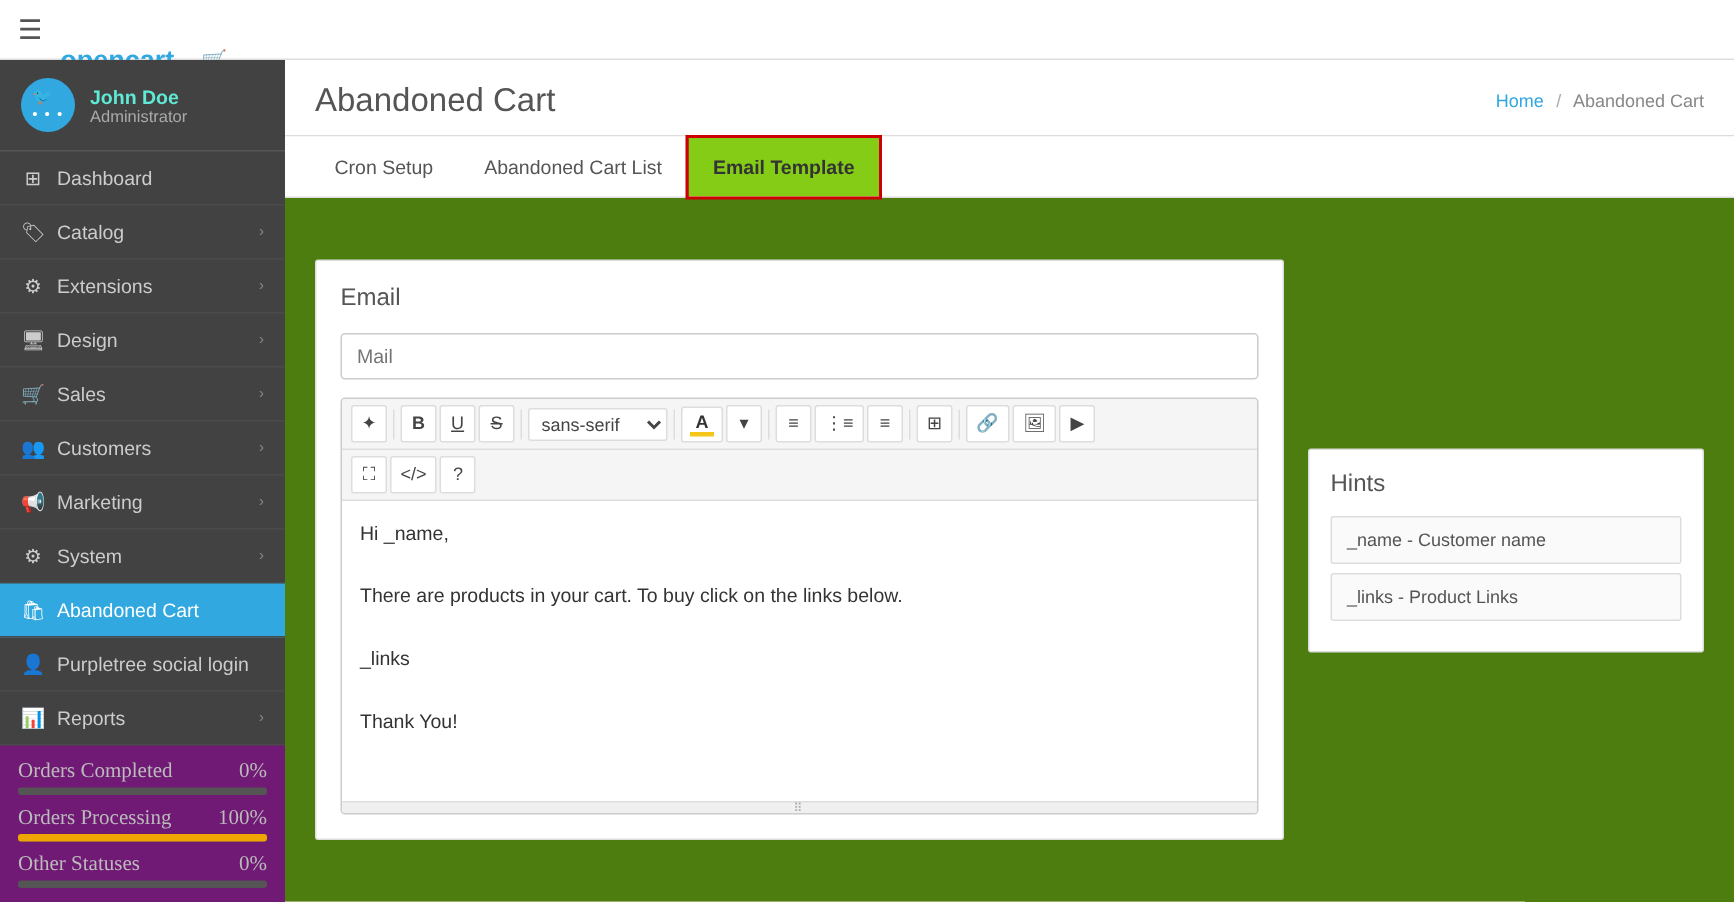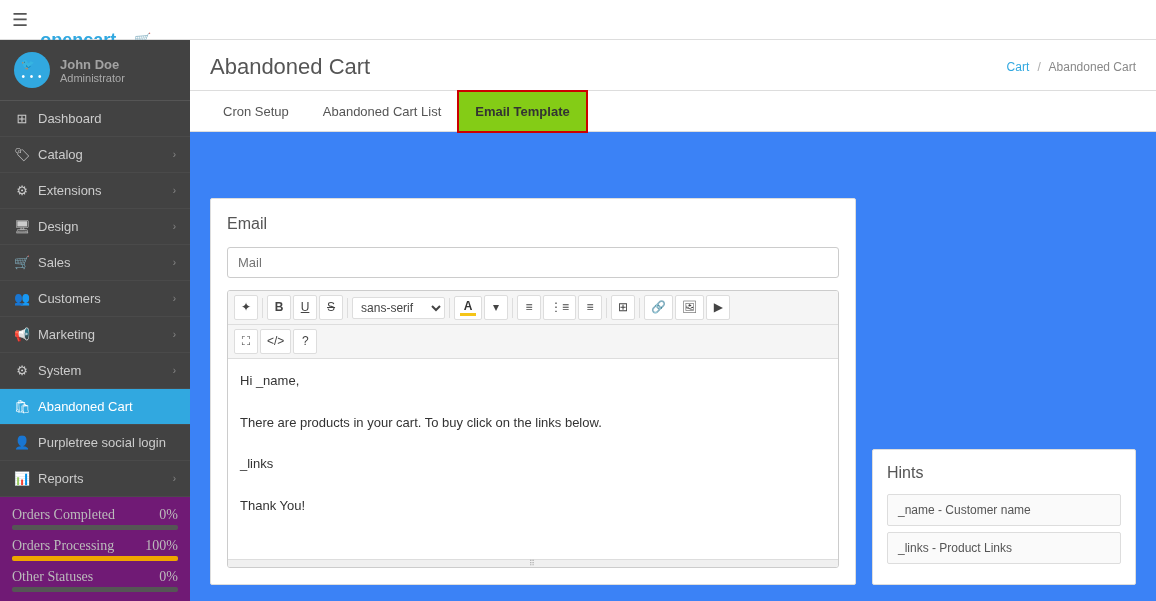--- a/index.html
+++ b/index.html
@@ -42,21 +42,21 @@
     }
     .sidebar-avatar {
       width: 36px; height: 36px;
       background: #31a8e0;
       border-radius: 50%;
       display: flex; align-items: center; justify-content: center;
       font-size: 14px; color: #fff;
       flex-shrink: 0;
     }
     .sidebar-avatar-dots { font-size: 10px; letter-spacing: 1px; }
-    .sidebar-user-info .name { color: #a3a3a3; font-size: 13px; font-weight: bold; }
+    .sidebar-user-info .name { color: #5eead4; font-size: 13px; font-weight: bold; }
     .sidebar-user-info .role { color: #aaa; font-size: 11px; }
 
     .sidebar-nav { flex: 1; }
     .sidebar-item {
       display: flex;
       align-items: center;
       padding: 10px 14px;
       cursor: pointer;
       color: #ccc;
       font-size: 13px;
@@ -131,24 +131,24 @@
       outline: 2px solid #c00;
       outline-offset: -1px;
       z-index: 1;
     }
 
     
     .content-panels {
       flex: 1;
       overflow-y: auto;
       padding: 16px 20px;
-      background: #3b82f6;
+      background: #4d7c0f;
       display: flex;
       gap: 16px;
-      align-items: flex-end;
+      align-items: center;
     }
 
     
     .email-panel {
       flex: 1;
       background: #fff;
       border: 1px solid #ddd;
       border-radius: 2px;
       padding: 16px;
     }
@@ -407,21 +407,21 @@
     </div>
   </div>
       </div>
   </div>
 
   <div class="main">
 
     <div class="page-header">
       <h1 class="page-title">Abandoned Cart</h1>
       <div class="breadcrumb">
-        <a href="#">Cart</a>
+        <a href="#">Home</a>
         <span class="breadcrumb-sep">/</span>
         <span>Abandoned Cart</span>
       </div>
     </div>
 
     <div class="tabs-bar">
 
     <div class="tab">Cron Setup</div>
         <div class="tab">Abandoned Cart List</div>
         <div class="tab active">Email Template</div>

